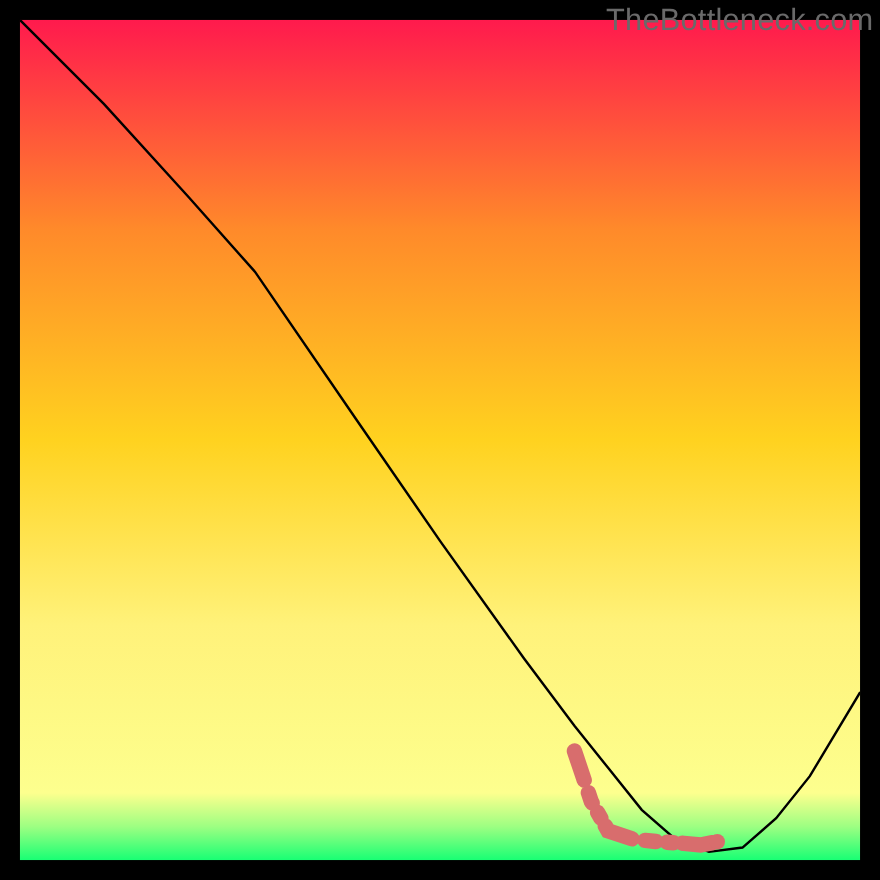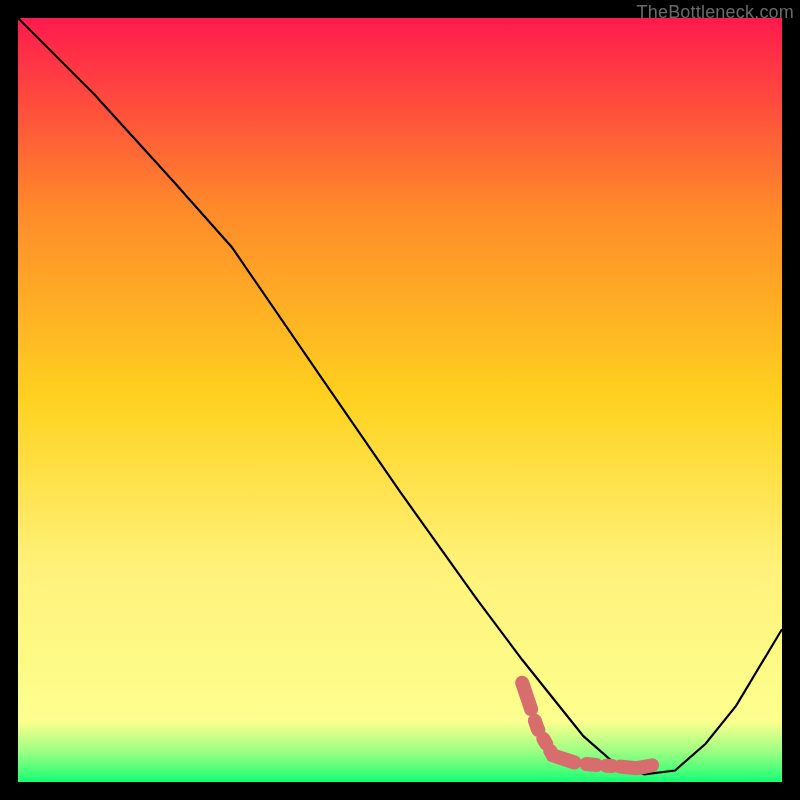--- a/index.html
+++ b/index.html
@@ -24,21 +24,21 @@
     left: 0;
     top: 0;
     width: 764px;
     height: 764px;
   }
   .watermark {
     position: absolute;
     top: 2px;
     right: 6px;
     color: #6a6a6a;
-    font-size: 18px;
+    font-size: 28px;
     font-weight: 500;
     letter-spacing: 0.2px;
     z-index: 10;
   }
 </style>
 </head>
 <body>
 
 <div class="frame">
   <svg class="plot" viewBox="0 0 764 764" preserveAspectRatio="none">

